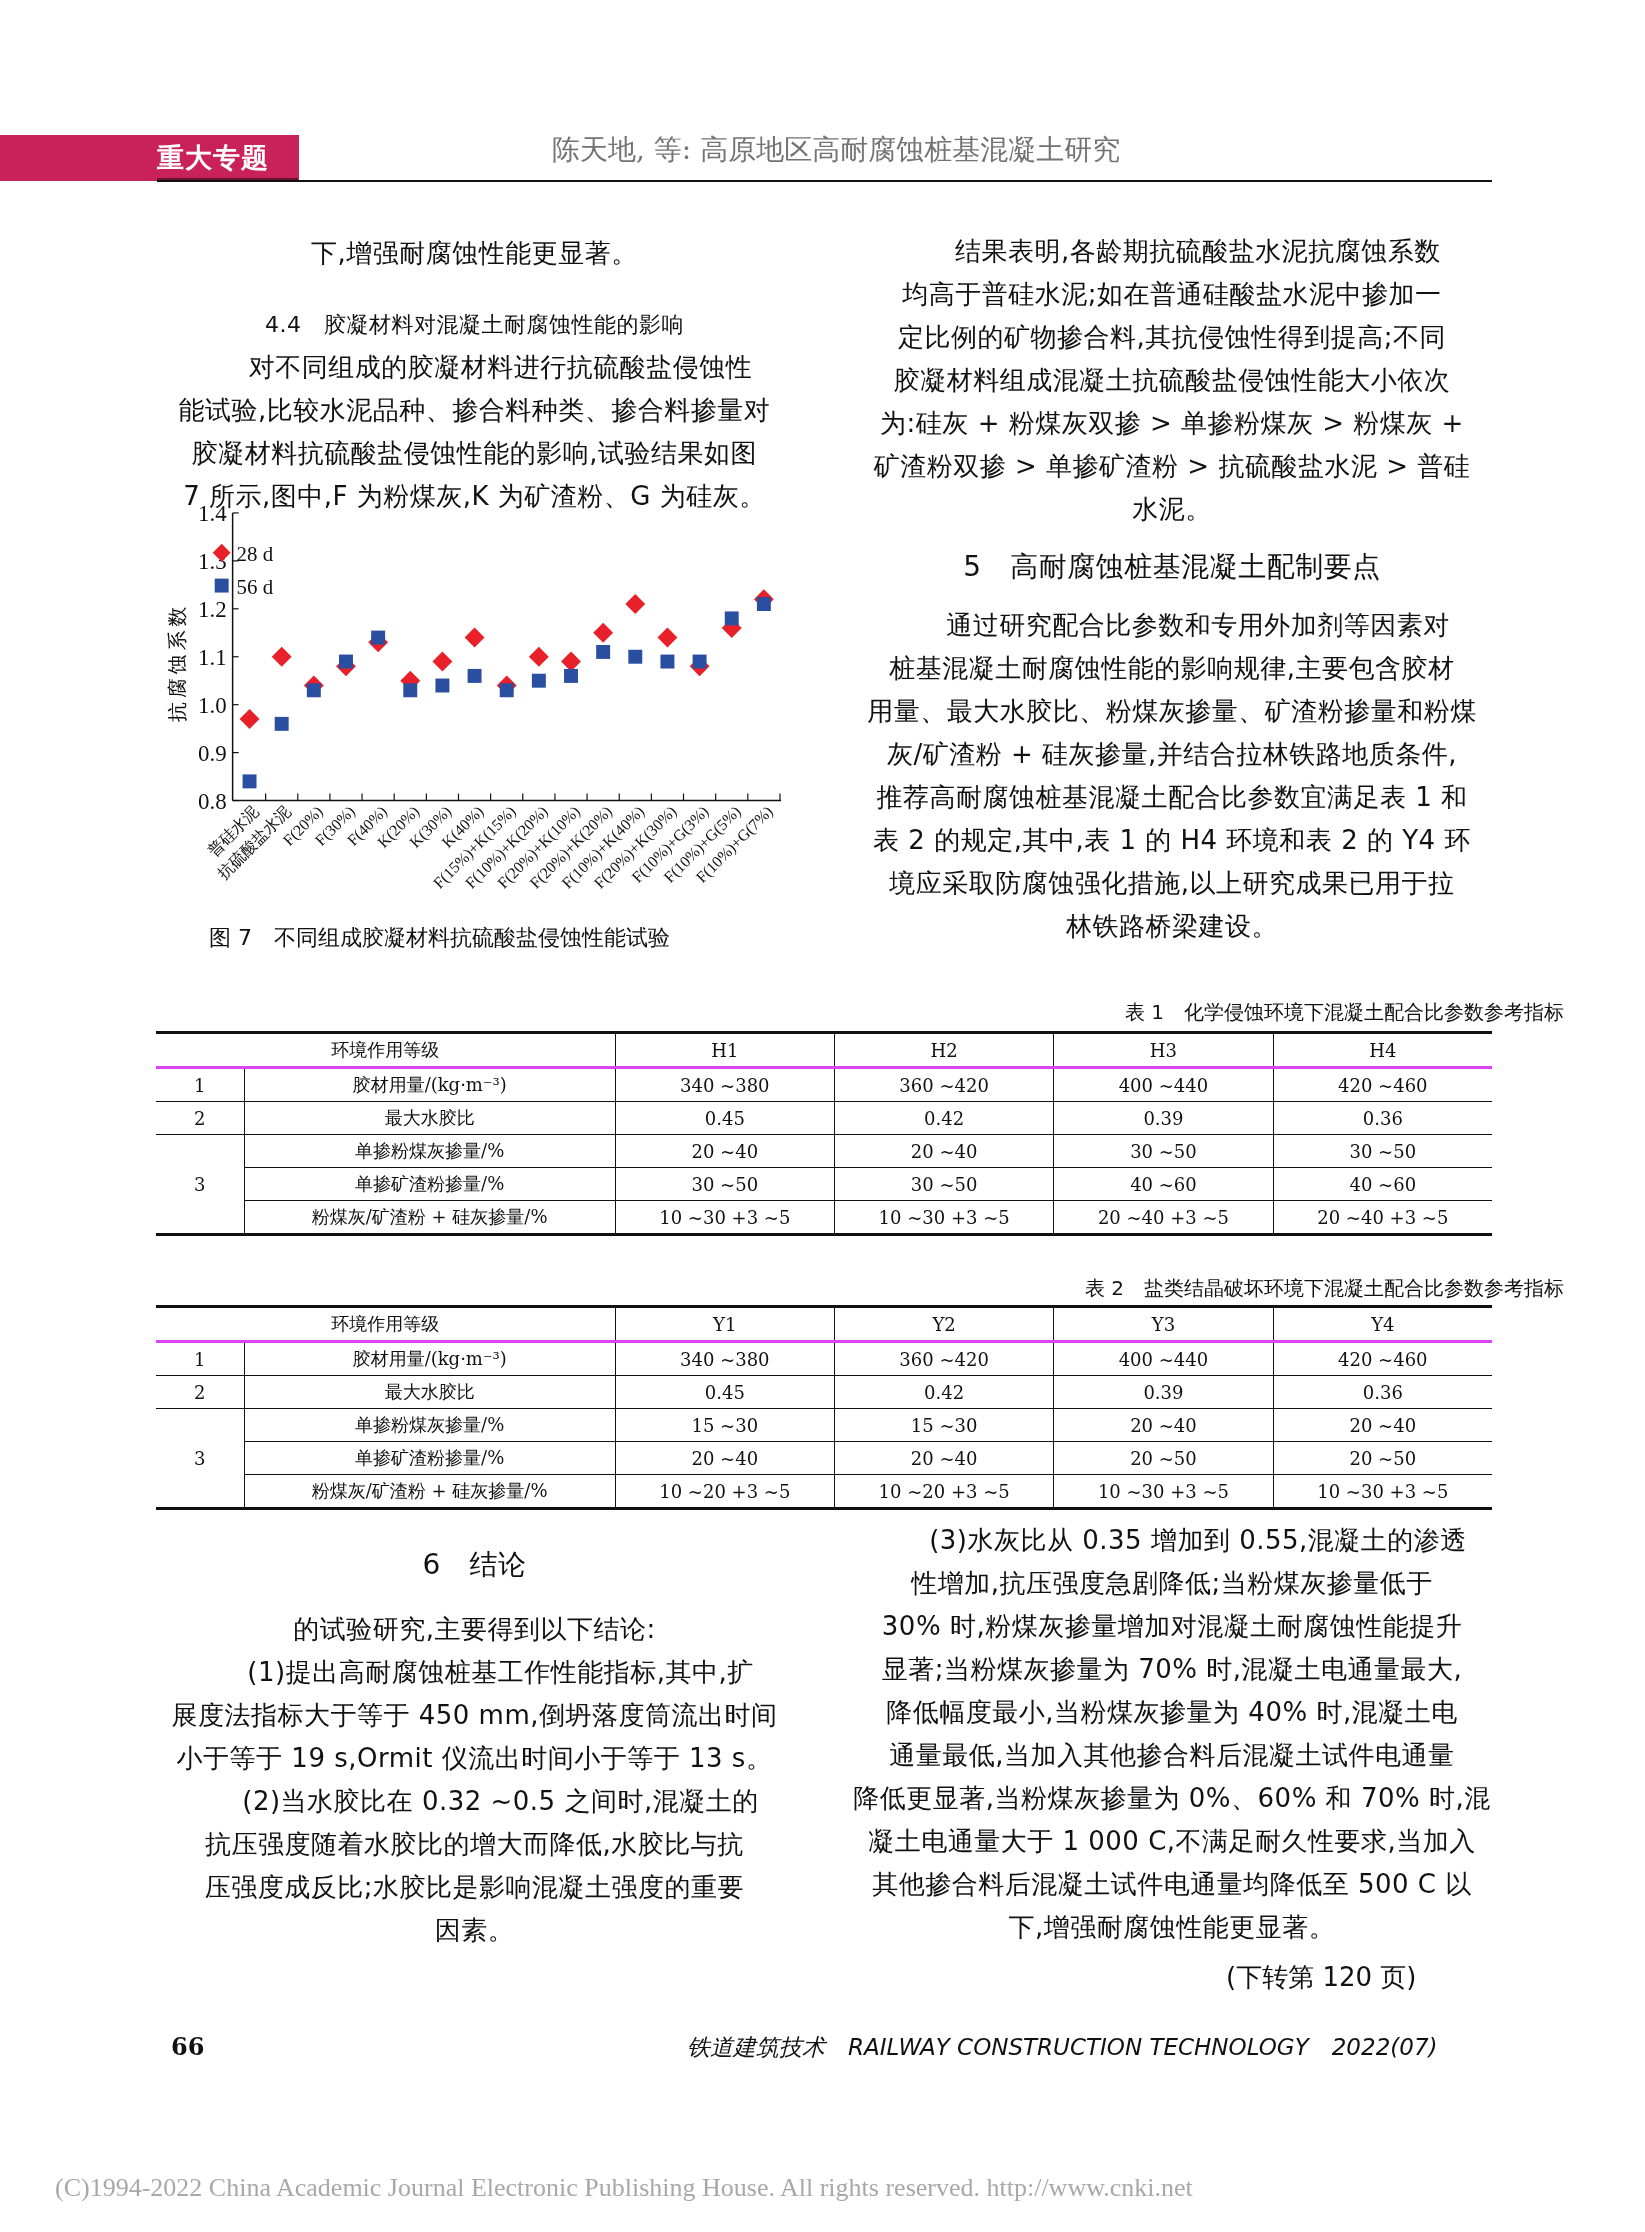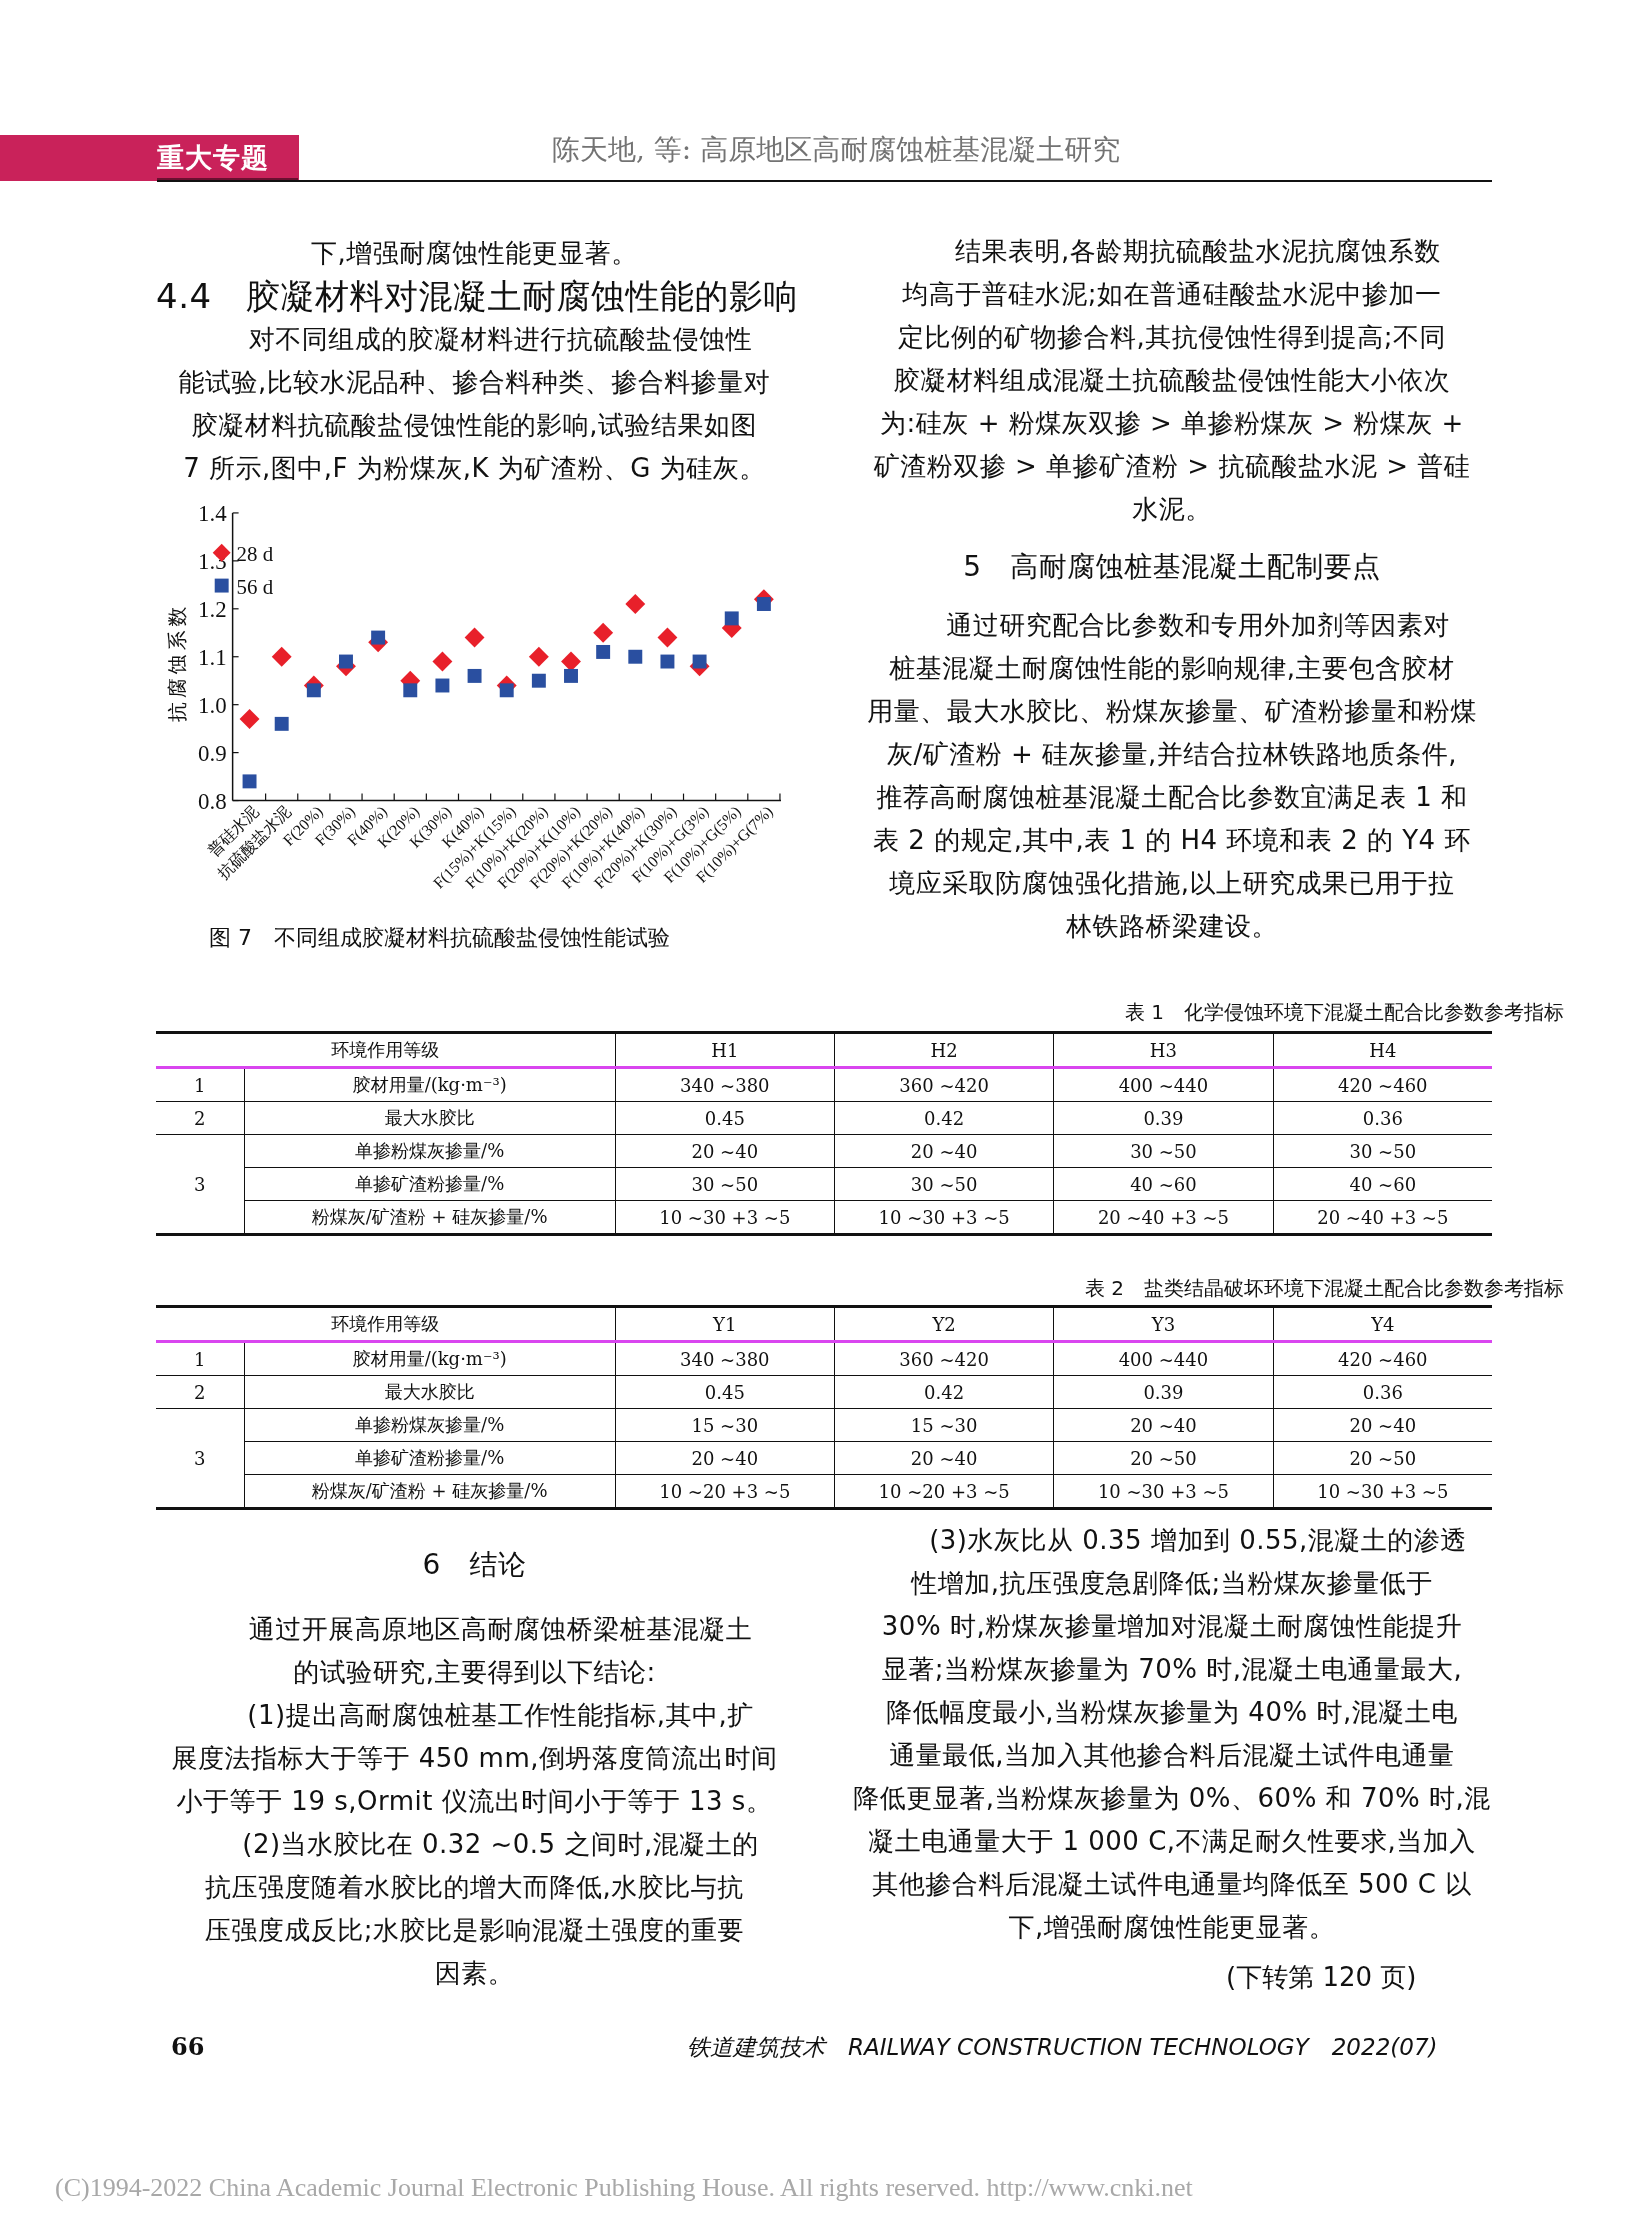--- a/index.html
+++ b/index.html
@@ -40,21 +40,21 @@
 <body>
 
 <div class="abs hdr-band"></div>
 <div class="abs hdr-band-text">重大专题</div>
 <div class="abs hdr-band-underline"></div>
 <div class="abs hdr-title">陈天地, 等: 高原地区高耐腐蚀桩基混凝土研究</div>
 <div class="abs hdr-rule"></div>
 
 <div class="col" style="left:156px; top:232px; width:637px;">
   <p>下,增强耐腐蚀性能更显著。</p>
-  <h2 style="font-size:34px;">4.4　胶凝材料对混凝土耐腐蚀性能的影响</h2>
+  <h2 style="font-size:22px;margin-top:28px;">4.4　胶凝材料对混凝土耐腐蚀性能的影响</h2>
   <p class="ind">对不同组成的胶凝材料进行抗硫酸盐侵蚀性</p>
   <p>能试验,比较水泥品种、掺合料种类、掺合料掺量对</p>
   <p>胶凝材料抗硫酸盐侵蚀性能的影响,试验结果如图</p>
   <p>7 所示,图中,F 为粉煤灰,K 为矿渣粉、G 为硅灰。</p>
 </div>
 
 <svg class="abs" id="chart" style="left:139px; top:498px;" width="657" height="418" viewBox="0 0 660 420">
   <g id="axes">
       <line x1="94" y1="15" x2="94" y2="304" stroke="#111" stroke-width="1.5"></line>
       <line x1="94" y1="304" x2="645" y2="304" stroke="#111" stroke-width="1.5"></line>
@@ -278,21 +278,20 @@
       <td>10 ~20 +3 ~5</td>
       <td>10 ~20 +3 ~5</td>
       <td>10 ~30 +3 ~5</td>
       <td>10 ~30 +3 ~5</td>
     </tr>
   </tbody>
 </table>
 
 <div class="col" style="left:156px; top:1543px; width:637px;">
   <h2 style="margin-bottom:22px;">6　结论</h2>
-  <p class="ind">通过开展高原地区高耐腐蚀桥梁桩基混凝土</p>
   <p>的试验研究,主要得到以下结论:</p>
   <p class="ind">(1)提出高耐腐蚀桩基工作性能指标,其中,扩</p>
   <p>展度法指标大于等于 450 mm,倒坍落度筒流出时间</p>
   <p>小于等于 19 s,Ormit 仪流出时间小于等于 13 s。</p>
   <p class="ind">(2)当水胶比在 0.32 ~0.5 之间时,混凝土的</p>
   <p>抗压强度随着水胶比的增大而降低,水胶比与抗</p>
   <p>压强度成反比;水胶比是影响混凝土强度的重要</p>
   <p>因素。</p>
 </div>
 

